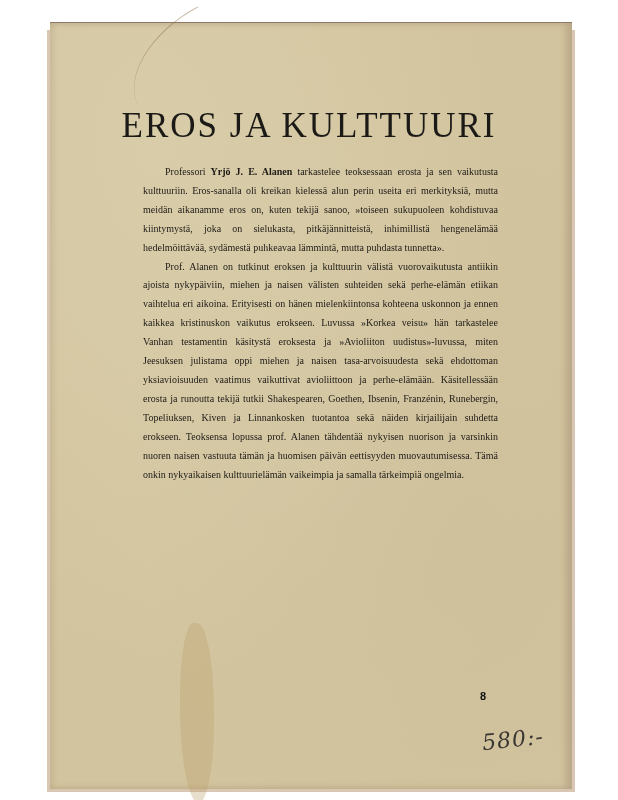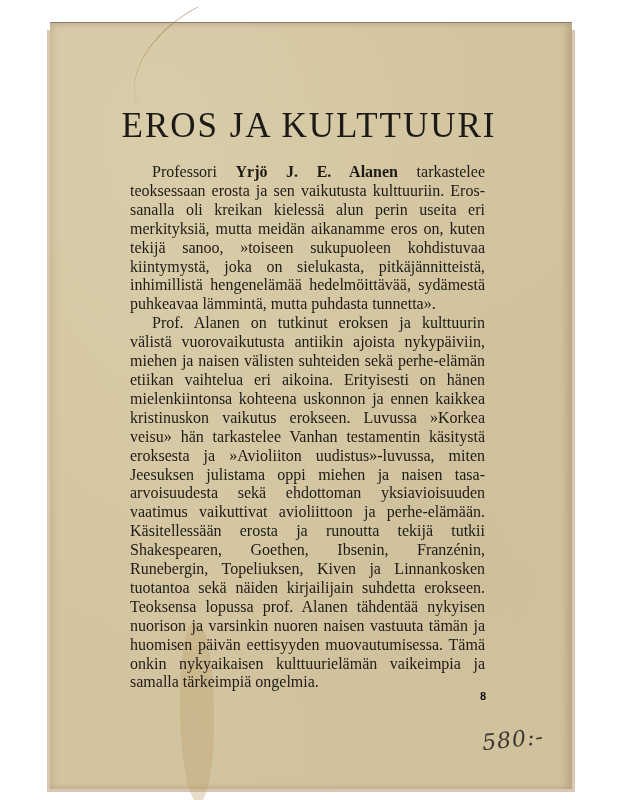--- a/index.html
+++ b/index.html
@@ -52,25 +52,25 @@
       text-align: center;
       font-family: "Liberation Serif", "DejaVu Serif", serif;
       font-size: 35px;
       letter-spacing: 2px;
       color: #1c1a17;
       margin: 0;
       font-weight: normal;
     }
     .body-text {
       position: absolute;
-      left: 130px;
+      left: 143px;
       top: 163px;
       width: 355px;
       font-family: "Liberation Serif", "DejaVu Serif", serif;
-      font-size: 16px;
+      font-size: 10px;
       line-height: 18.9px;
       color: #1e1b17;
       text-align: justify;
       hyphens: manual;
     }
     .body-text p {
       margin: 0;
       text-indent: 22px;
     }
     .body-text b {

